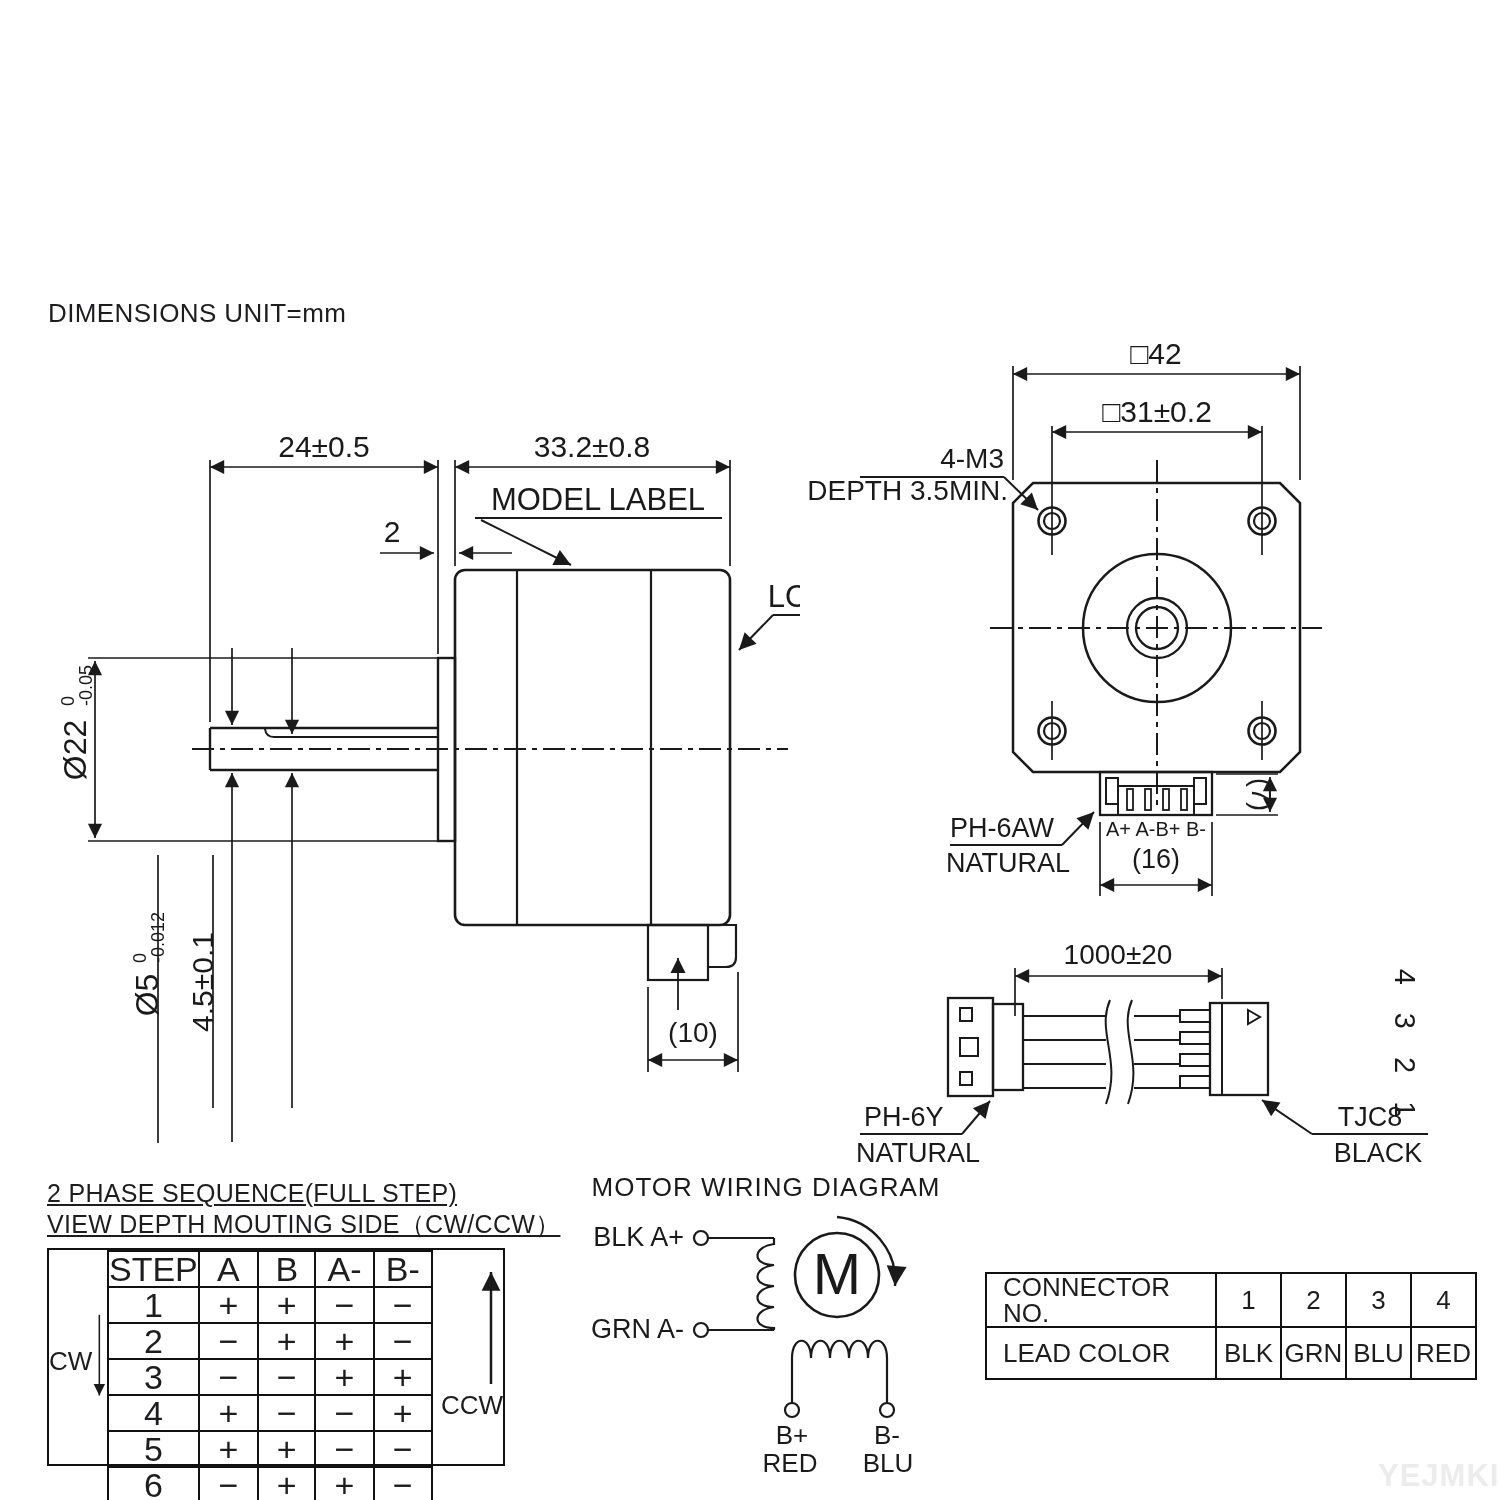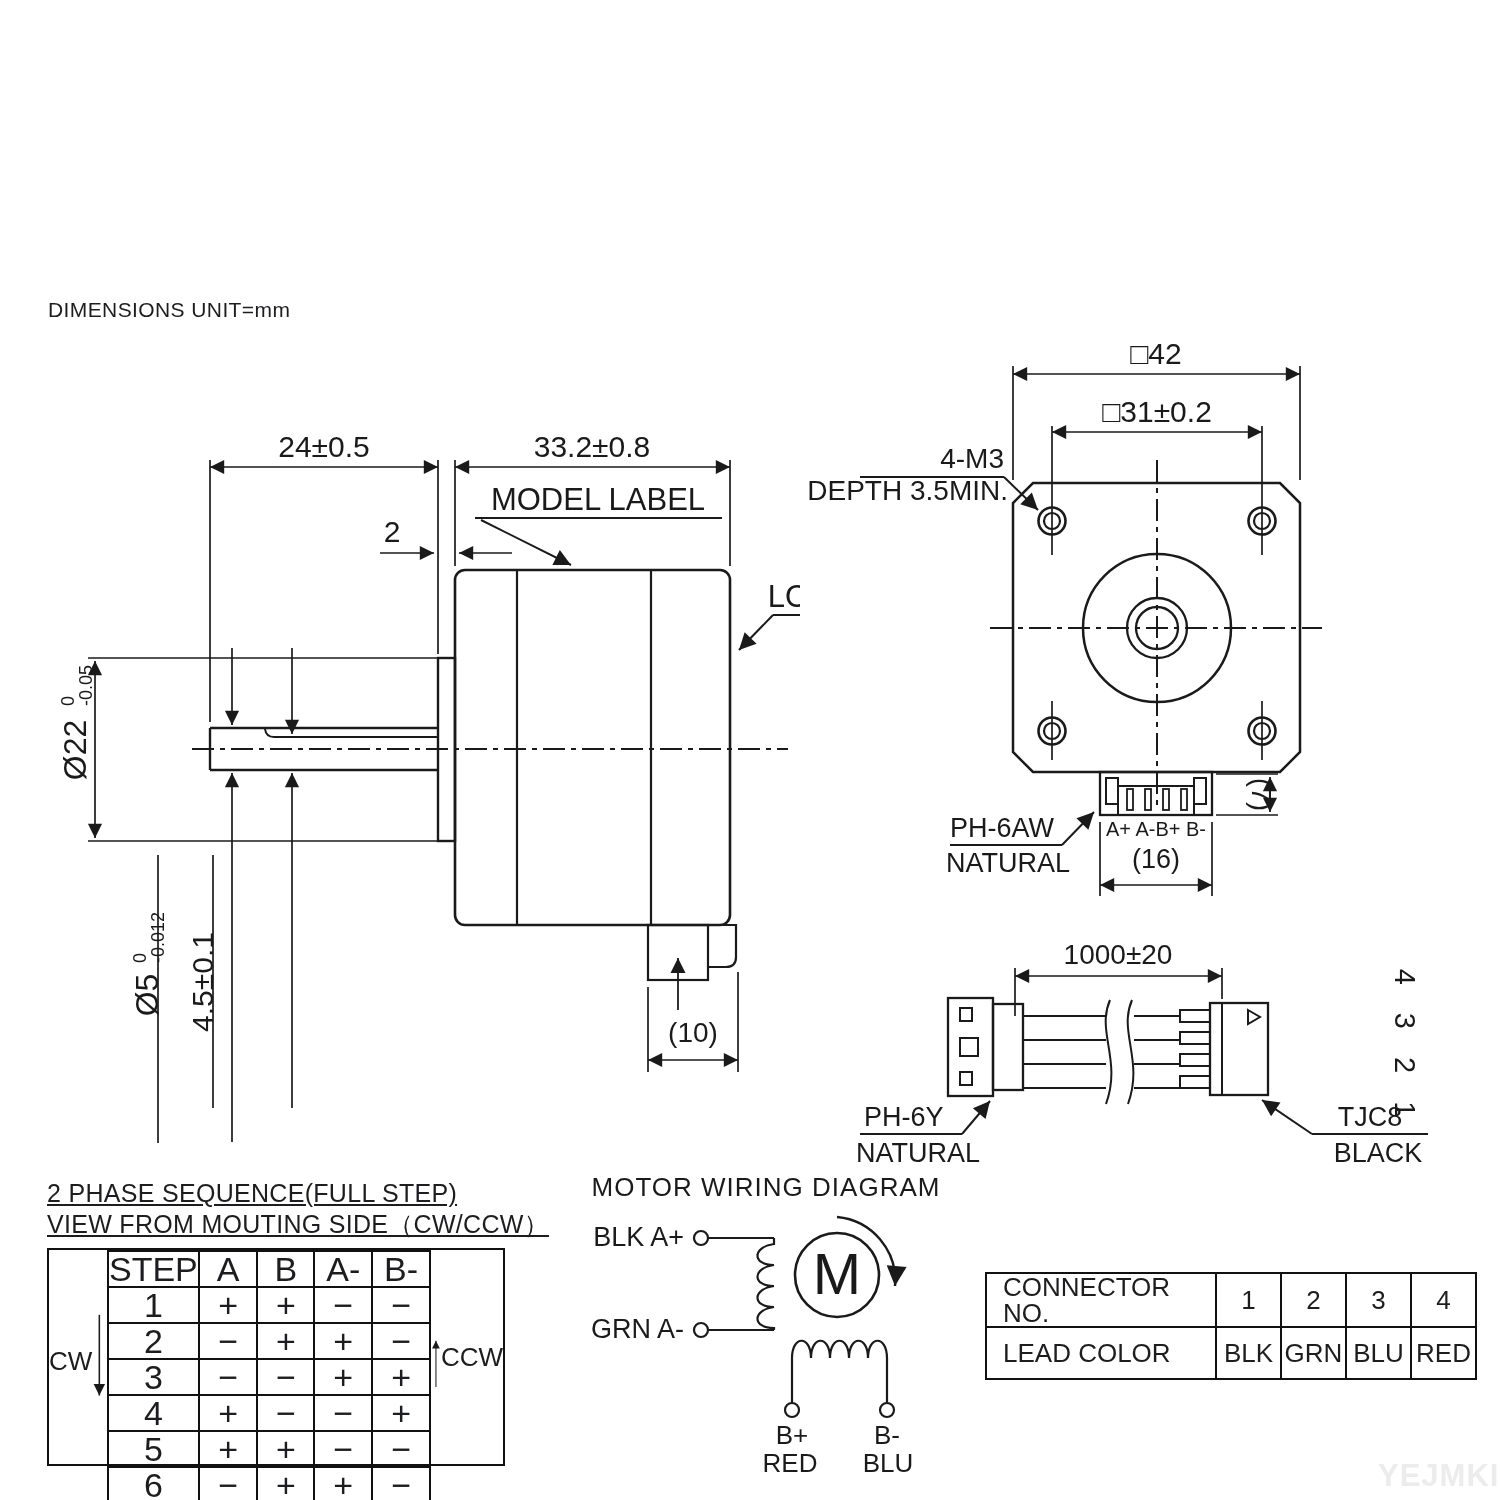--- a/index.html
+++ b/index.html
@@ -7,34 +7,34 @@
     position:relative; width:1500px; height:1500px; background:#ffffff;
     font-family:"Liberation Sans", sans-serif; color:#1d1d1f; overflow:hidden;
   }
   .abs { position:absolute; }
   .title {
     left:45px; top:30px; font-size:103px; font-weight:700;
     line-height:1.12; letter-spacing:-2.5px; white-space:nowrap;
   }
   .orange { color:#F15A24; }
   .dark { color:#231f20; }
-  .unit-note { left:48px; top:298px; font-size:21px; letter-spacing:0.4px; color:#1d1d1f; }
+  .unit-note { left:48px; top:298px; font-size:26px; letter-spacing:0.4px; color:#1d1d1f; }
 
   svg { display:block; }
   svg text { font-family:"Liberation Sans", sans-serif; fill:#1a1a1a; }
   .ln  { stroke:#1a1a1a; fill:none; }
 
   
   .phase-wrap { left:47px; top:1178px; width:520px; }
   .phase-title { font-size:25px; line-height:31px; letter-spacing:0.3px; white-space:nowrap;text-decoration:underline; }
   .phase-box { margin-top:8px; display:flex; border:2.5px solid #111; width:458px; height:218px; box-sizing:border-box; background:#fff; }
   .cw-cell { width:58px; display:flex; flex-direction:row; align-items:center; box-sizing:border-box; }
   .cw-cell .lbl, .ccw-cell .lbl { font-size:26px; }
   .cw-cell .lbl { margin-top:8px; }
-  .ccw-cell { width:72px; display:flex; align-items:center; box-sizing:border-box; }
+  .ccw-cell { width:72px; display:flex; flex-direction:column; align-items:flex-end; box-sizing:border-box; }
   .seq-table { border-collapse:collapse; height:213px; }
   .seq-table th, .seq-table td {
     border:2.5px solid #111; font-size:34px; font-weight:400;
     text-align:center; padding:0; line-height:1;
   }
   .seq-table th { height:28px; }
   .seq-table td { height:29px; }
   .col-step { width:76px; } .col-a { width:60px; } .col-b { width:58px; }
   .col-am { width:58px; } .col-bm { width:58px; }
 
@@ -258,21 +258,21 @@
     <text x="6" y="242" font-size="27">NATURAL</text>
     <text x="520" y="206" font-size="27" text-anchor="middle">TJC8</text>
     <text x="528" y="242" font-size="27" text-anchor="middle">BLACK</text>
     <g transform="translate(545,128) rotate(90)">
       <text x="0" y="0" font-size="29" text-anchor="middle" letter-spacing="10">4 3 2 1</text>
     </g>
   </svg>
 
   <div class="abs phase-wrap">
     <div class="phase-title">2 PHASE SEQUENCE(FULL STEP)</div>
-    <div class="phase-title">VIEW FROM MOUTING SIDE（CW/CCW）</div>
+    <div class="phase-title">VIEW DEPTH MOUTING SIDE（CW/CCW）</div>
     <div class="phase-box">
       <div class="cw-cell">
         <div class="lbl">CW</div>
         <svg width="24" height="150" viewBox="0 0 24 150">
           <defs>
               <marker id="ahc1" viewBox="0 0 12 12" refX="11" refY="6" markerWidth="9" markerHeight="9" orient="auto">
                 <path d="M1,1 L11,6 L1,11 Z" fill="#1a1a1a"></path>
               </marker>
             </defs>
           <line x1="12" y1="6" x2="12" y2="138" class="ln" stroke-width="2.5" marker-end="url(#ahc1)"></line>

